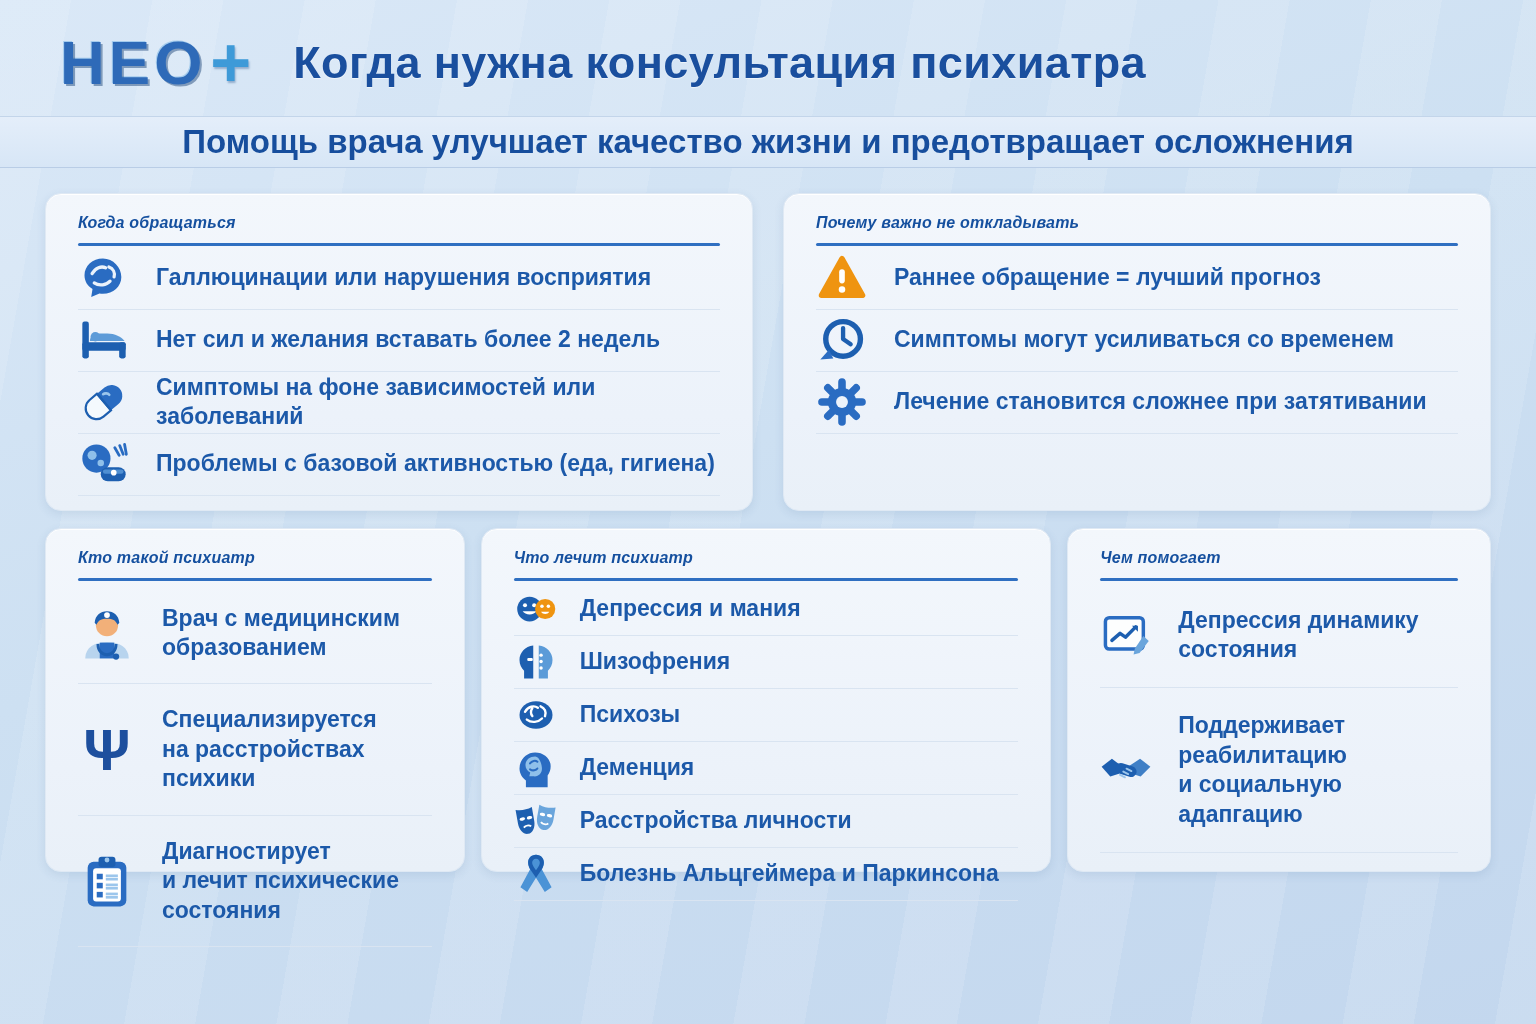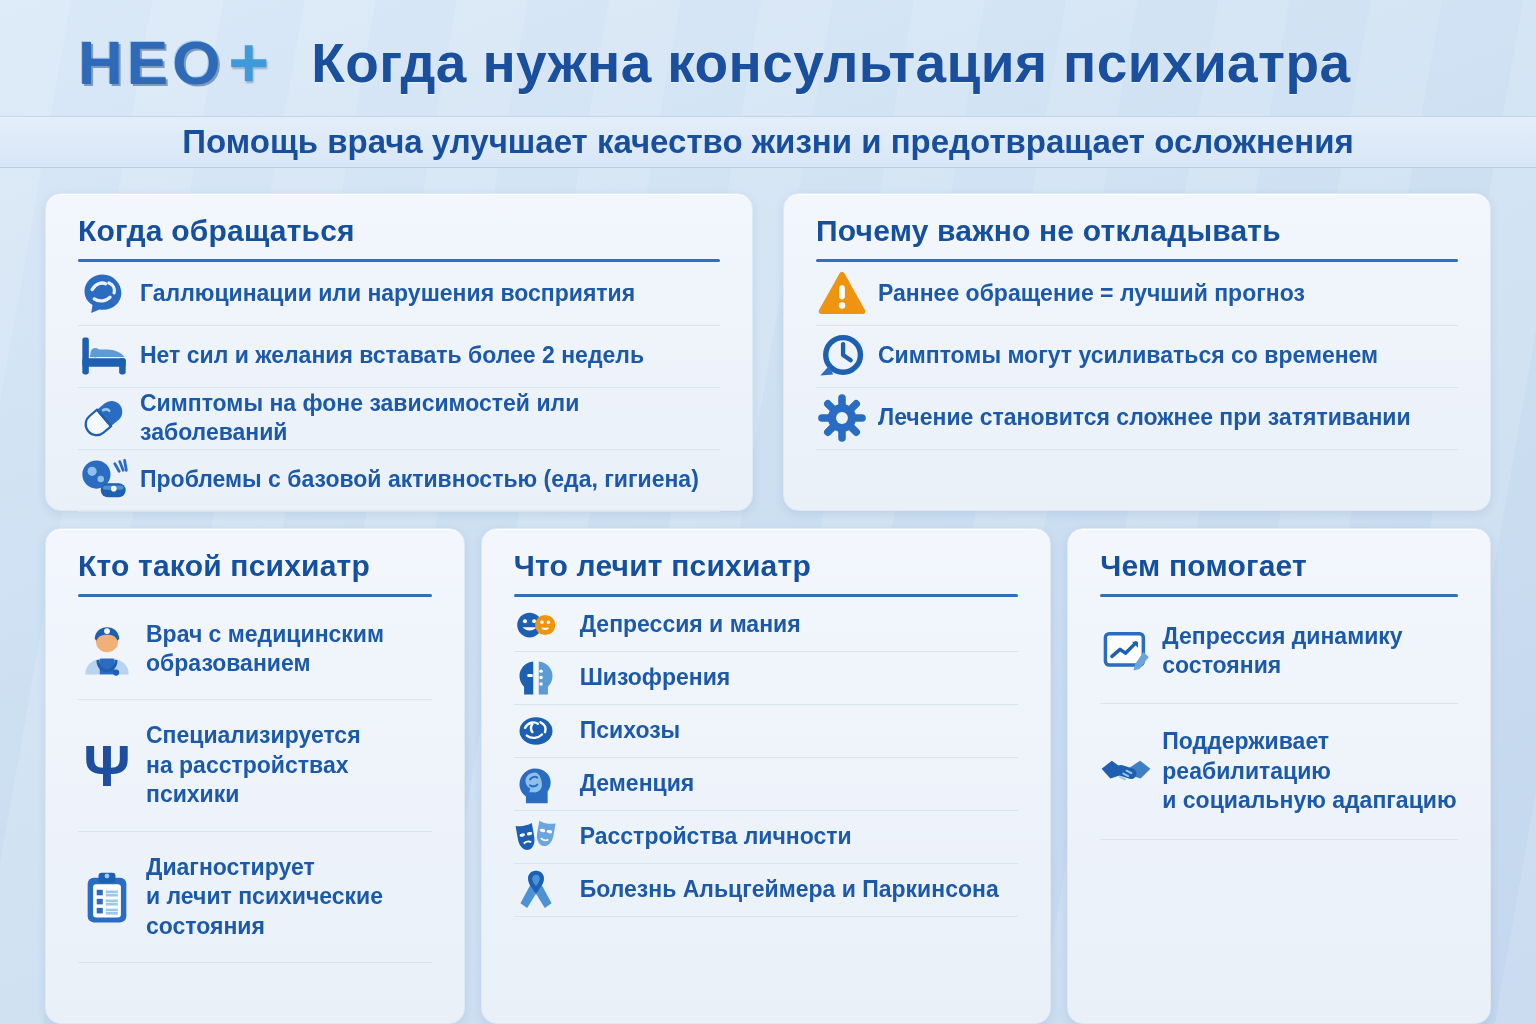--- a/index.html
+++ b/index.html
@@ -5,52 +5,52 @@
   * { box-sizing: border-box; margin: 0; padding: 0; }
   html,body { width:1536px; height:1024px; overflow:hidden; }
   body {
     font-family: "Liberation Sans", "DejaVu Sans", sans-serif;
     background:
       repeating-linear-gradient(100deg, rgba(255,255,255,.12) 0 70px, rgba(255,255,255,0) 70px 150px),
       linear-gradient(160deg, #dae8f7 0%, #cde0f2 45%, #c3d7ee 100%);
     color:#1c59a9;
   }
   
-  .header { height:116px; display:flex; align-items:center; gap:42px; padding:10px 78px 0; }
+  .header { height:116px; display:flex; align-items:center; gap:42px; padding:10px 60px 0; }
   .logo { display:flex; align-items:center; line-height:1; }
   .logo-neo {
     font-size:62px; font-weight:800; letter-spacing:4px; color:#2e6ab8;
     text-shadow:2px 2px 0 rgba(17,60,112,.45), -1px -1px 0 rgba(120,180,230,.55);
   }
   .logo-plus { font-size:70px; font-weight:800; color:#3e9ad8; margin-left:4px;
     text-shadow:1px 2px 2px rgba(20,70,130,.35); }
-  .page-title { font-size:55px; font-weight:800; color:#1a4f9e; letter-spacing:.4px;
+  .page-title { font-size:45px; font-weight:800; color:#1a4f9e; letter-spacing:.4px;
     text-shadow:0 1px 1px rgba(255,255,255,.6); }
   
   .subtitle-band {
     height:52px; display:flex; align-items:center; justify-content:center;
     background:linear-gradient(180deg,#e4eefa,#d7e6f6);
     border-top:1px solid #c3d5ea; border-bottom:1px solid #b9cde6;
     font-size:33px; font-weight:700; color:#174e9d;
   }
   
   .row-top { margin:25px 45px 0; display:grid; grid-template-columns:1fr 1fr; gap:30px; }
   .row-bottom { margin:17px 45px 0; display:grid; grid-template-columns:420fr 571fr 424fr; gap:16px; }
   .card {
     background:linear-gradient(180deg,#f3f7fc 0%, #ecf2fa 70%, #e9f0f8 100%);
     border:1px solid #dfe9f4; border-radius:16px;
     box-shadow:0 3px 10px rgba(60,100,150,.12), inset 0 1px 0 #ffffff;
     padding:20px 32px 8px;
   }
   .row-top .card { height:318px; }
-  .row-bottom .card { height:496px; }
-  .card h2 { font-size:30px; font-weight:800; color:#15509f; letter-spacing:.2px; }
+  .row-bottom .card { height:344px; }
+  .card h2 { font-size:16px; font-weight:800; color:#15509f; letter-spacing:.2px;font-style:italic; }
   .rule { height:2.5px; background:#2f6fc1; border-radius:2px; margin:11px 0 2px; }
   ul { list-style:none; }
-  li { display:flex; align-items:center; gap:10px; border-bottom:1px solid #d9e4f1; }
+  li { display:flex; align-items:center; gap:26px; border-bottom:1px solid #d9e4f1; }
   .item-text { font-size:23px; font-weight:700; color:#1c59a9; white-space:pre-line; line-height:1.28; }
   .icon { flex:0 0 auto; display:flex; align-items:center; justify-content:center; }
   .icon svg { width:100%; height:100%; display:block; }
   .card-when li, .card-why li { height:62px; }
   .card-when .icon, .card-why .icon, .card-helps .icon { width:52px; height:52px; }
   .card-who li { padding:21px 0; }
   .card-who .icon { width:58px; height:58px; }
   .card-treats li { height:53px; gap:22px; }
   .card-treats .icon { width:44px; height:44px; }
   .card-helps li { padding:23px 0; }

